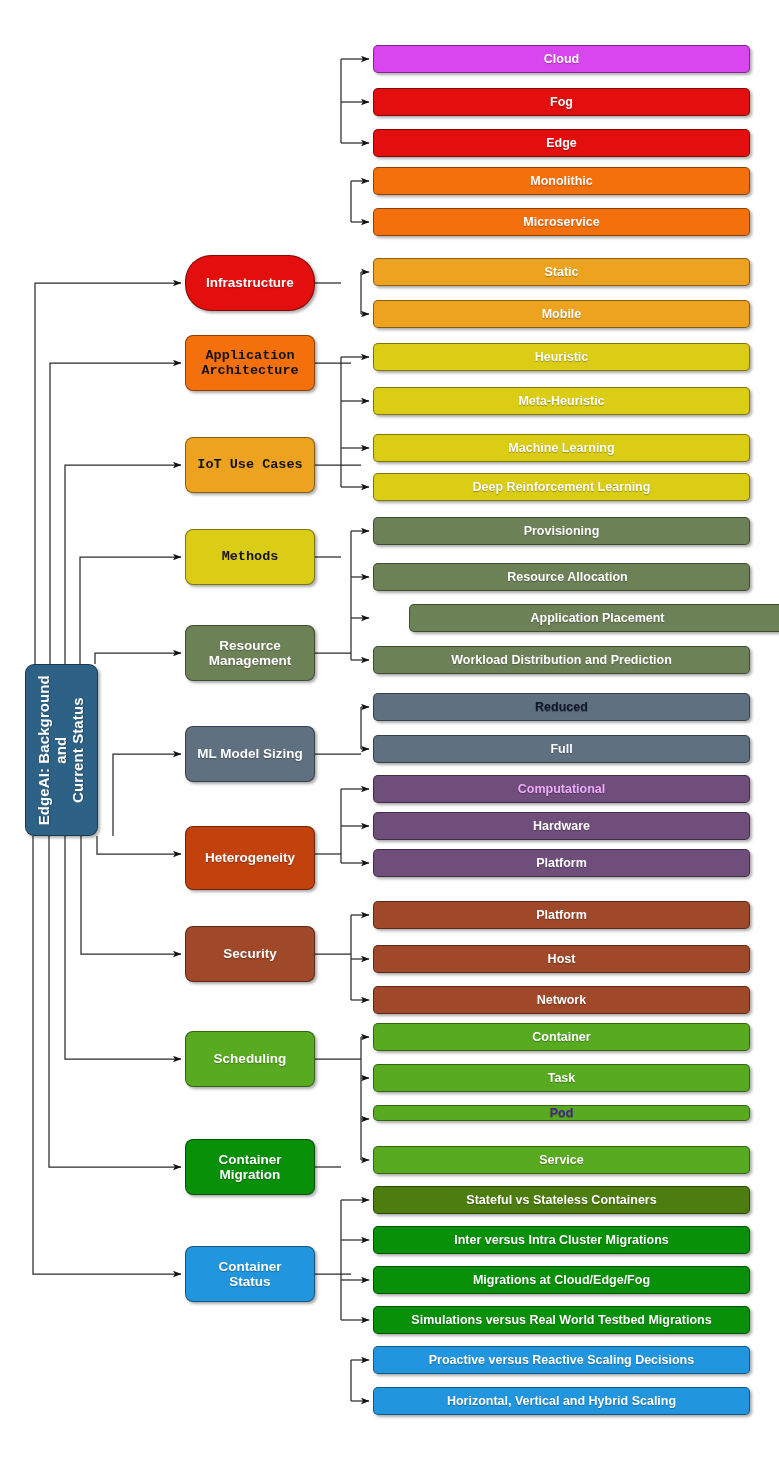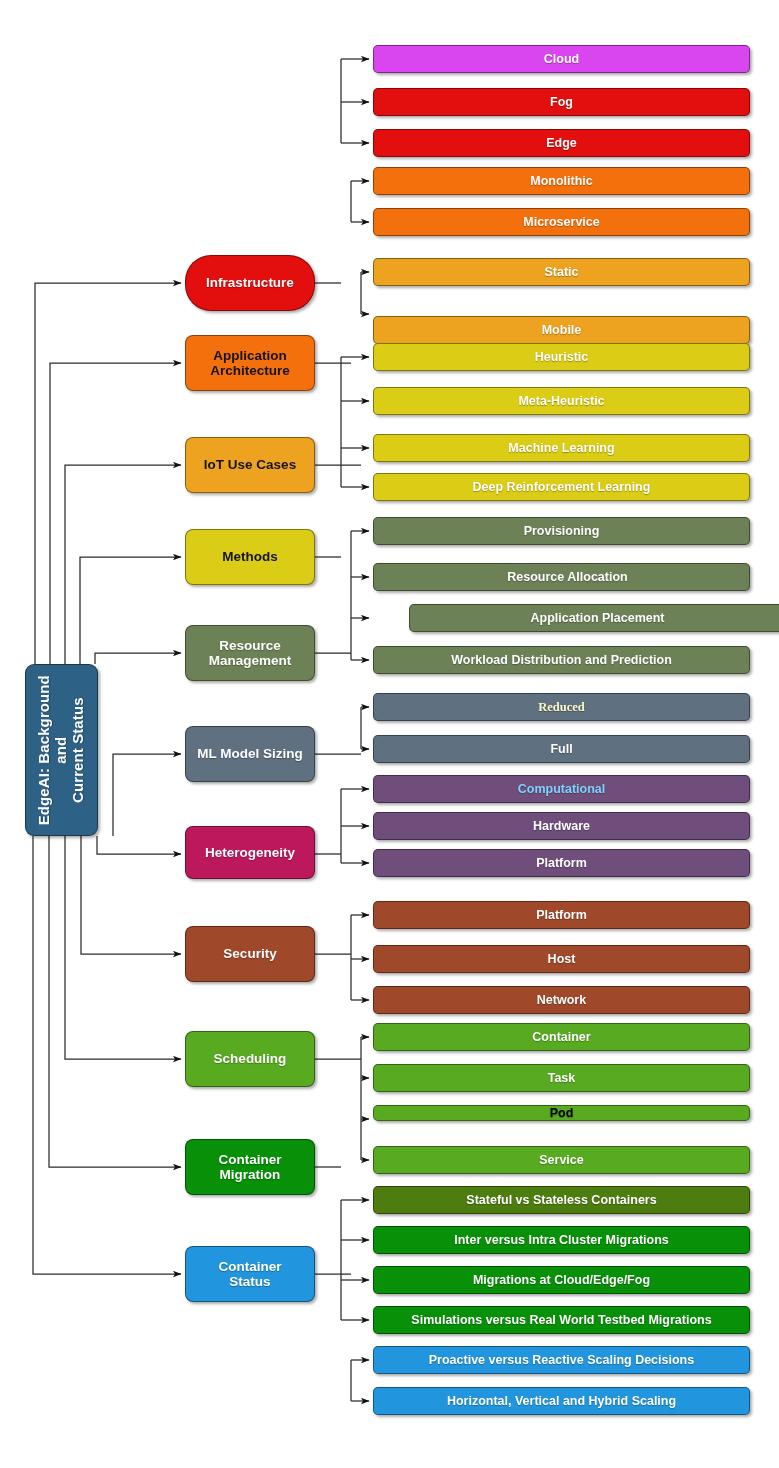--- a/index.html
+++ b/index.html
@@ -39,21 +39,21 @@
     white-space:nowrap;
     font-size:15px;
     letter-spacing:.1px;
   }
 
   .lvl1{
     left:185px;width:130px;height:56px;
     font-size:13.5px;
     border-radius:8px;
   }
-  .lvl1.dark{color:#141414;text-shadow:none;}
+  .lvl1.dark{color:#141414;text-shadow:none;font-family:Liberation Mono, monospace;}
 
   .leaf{
     left:373px;width:377px;height:28px;
     font-size:12.5px;
     border-radius:5px;
   }
 </style>
 </head>
 <body>
 
@@ -161,21 +161,21 @@
       </div>
       <div class="node lvl1" style="left: 185px; top: 625px; width: 130px; height: 56px; background: rgb(109, 129, 87); color: rgb(255, 255, 255);">
         <div>
           <div>Resource</div>
           <div>Management</div>
         </div>
       </div>
       <div class="node lvl1" style="left: 185px; top: 726px; width: 130px; height: 56px; background: rgb(95, 112, 129); color: rgb(255, 255, 255);">
         <div>ML Model Sizing</div>
       </div>
-      <div class="node lvl1" style="left: 185px; top: 826px; width: 130px; height: 53px; background: #be185d; color: rgb(255, 255, 255);">
+      <div class="node lvl1" style="left: 185px; top: 826px; width: 130px; height: 64px; background: #c2410c; color: rgb(255, 255, 255);">
         <div>Heterogeneity</div>
       </div>
       <div class="node lvl1" style="left: 185px; top: 926px; width: 130px; height: 56px; background: rgb(160, 72, 42); color: rgb(255, 255, 255);">
         <div>Security</div>
       </div>
       <div class="node lvl1" style="left: 185px; top: 1031px; width: 130px; height: 56px; background: rgb(88, 171, 33); color: rgb(255, 255, 255);">
         <div>Scheduling</div>
       </div>
       <div class="node lvl1" style="left: 185px; top: 1139px; width: 130px; height: 56px; background: rgb(8, 144, 8); color: rgb(255, 255, 255);">
         <div>
@@ -202,21 +202,21 @@
       </div>
       <div class="node leaf" style="left: 373px; top: 167px; width: 377px; height: 28px; background: rgb(244, 112, 12); color: rgb(255, 255, 255);">
         <div>Monolithic</div>
       </div>
       <div class="node leaf" style="left: 373px; top: 208px; width: 377px; height: 28px; background: rgb(244, 112, 12); color: rgb(255, 255, 255);">
         <div>Microservice</div>
       </div>
       <div class="node leaf" style="left: 373px; top: 258px; width: 377px; height: 28px; background: rgb(237, 163, 32); color: rgb(255, 255, 255);">
         <div>Static</div>
       </div>
-      <div class="node leaf" style="left: 373px; top: 300px; width: 377px; height: 28px; background: rgb(237, 163, 32); color: rgb(255, 255, 255); margin-top: 16px;">
+      <div class="node leaf" style="left: 373px; top: 300px; width: 377px; height: 28px; background: rgb(237, 163, 32); color: rgb(255, 255, 255);">
         <div>Mobile</div>
       </div>
       <div class="node leaf" style="left: 373px; top: 343px; width: 377px; height: 28px; background: rgb(219, 204, 22); color: rgb(255, 255, 255);">
         <div>Heuristic</div>
       </div>
       <div class="node leaf" style="left: 373px; top: 387px; width: 377px; height: 28px; background: rgb(219, 204, 22); color: rgb(255, 255, 255);">
         <div>Meta-Heuristic</div>
       </div>
       <div class="node leaf" style="left: 373px; top: 434px; width: 377px; height: 28px; background: rgb(219, 204, 22); color: rgb(255, 255, 255);">
         <div>Machine Learning</div>
@@ -229,27 +229,27 @@
       </div>
       <div class="node leaf" style="left: 373px; top: 563px; width: 377px; height: 28px; background: rgb(109, 129, 87); color: rgb(255, 255, 255); padding-left: 12px;">
         <div>Resource Allocation</div>
       </div>
       <div class="node leaf" style="left: 373px; top: 604px; width: 377px; height: 28px; background: rgb(109, 129, 87); color: rgb(255, 255, 255); margin-left: 36px;">
         <div>Application Placement</div>
       </div>
       <div class="node leaf" style="left: 373px; top: 646px; width: 377px; height: 28px; background: rgb(109, 129, 87); color: rgb(255, 255, 255);">
         <div>Workload Distribution and Prediction</div>
       </div>
-      <div class="node leaf" style="left: 373px; top: 693px; width: 377px; height: 28px; background: rgb(95, 112, 129); color: #fef9c3; font-family: Liberation Serif, serif;">
+      <div class="node leaf" style="left: 373px; top: 693px; width: 377px; height: 28px; background: rgb(95, 112, 129); color: #0f172a;">
         <div>Reduced</div>
       </div>
       <div class="node leaf" style="left: 373px; top: 735px; width: 377px; height: 28px; background: rgb(95, 112, 129); color: rgb(255, 255, 255);">
         <div>Full</div>
       </div>
-      <div class="node leaf" style="left: 373px; top: 775px; width: 377px; height: 28px; background: rgb(111, 78, 124); color: #7dd3fc;">
+      <div class="node leaf" style="left: 373px; top: 775px; width: 377px; height: 28px; background: rgb(111, 78, 124); color: #f0abfc;">
         <div>Computational</div>
       </div>
       <div class="node leaf" style="left: 373px; top: 812px; width: 377px; height: 28px; background: rgb(111, 78, 124); color: rgb(255, 255, 255);">
         <div>Hardware</div>
       </div>
       <div class="node leaf" style="left: 373px; top: 849px; width: 377px; height: 28px; background: rgb(111, 78, 124); color: rgb(255, 255, 255);">
         <div>Platform</div>
       </div>
       <div class="node leaf" style="left: 373px; top: 901px; width: 377px; height: 28px; background: rgb(160, 72, 42); color: rgb(255, 255, 255);">
         <div>Platform</div>
@@ -259,21 +259,21 @@
       </div>
       <div class="node leaf" style="left: 373px; top: 986px; width: 377px; height: 28px; background: rgb(160, 72, 42); color: rgb(255, 255, 255);">
         <div>Network</div>
       </div>
       <div class="node leaf" style="left: 373px; top: 1023px; width: 377px; height: 28px; background: rgb(88, 171, 33); color: rgb(255, 255, 255);">
         <div>Container</div>
       </div>
       <div class="node leaf" style="left: 373px; top: 1064px; width: 377px; height: 28px; background: rgb(88, 171, 33); color: rgb(255, 255, 255);">
         <div>Task</div>
       </div>
-      <div class="node leaf" style="left: 373px; top: 1105px; width: 377px; height: 16px; background: rgb(88, 171, 33); color: #000000;">
+      <div class="node leaf" style="left: 373px; top: 1105px; width: 377px; height: 16px; background: rgb(88, 171, 33); color: #4c1d95;">
         <div>Pod</div>
       </div>
       <div class="node leaf" style="left: 373px; top: 1146px; width: 377px; height: 28px; background: rgb(88, 171, 33); color: rgb(255, 255, 255);">
         <div>Service</div>
       </div>
       <div class="node leaf" style="left: 373px; top: 1186px; width: 377px; height: 28px; background: #4d7c0f; color: rgb(255, 255, 255);">
         <div>Stateful vs Stateless Containers</div>
       </div>
       <div class="node leaf" style="left: 373px; top: 1226px; width: 377px; height: 28px; background: rgb(8, 144, 8); color: rgb(255, 255, 255);">
         <div>Inter versus Intra Cluster Migrations</div>

